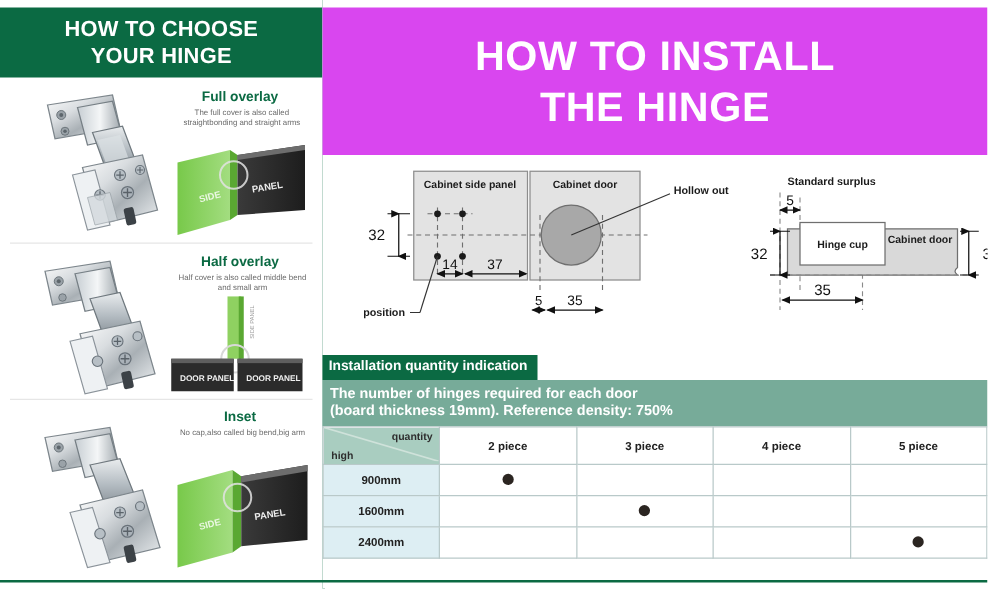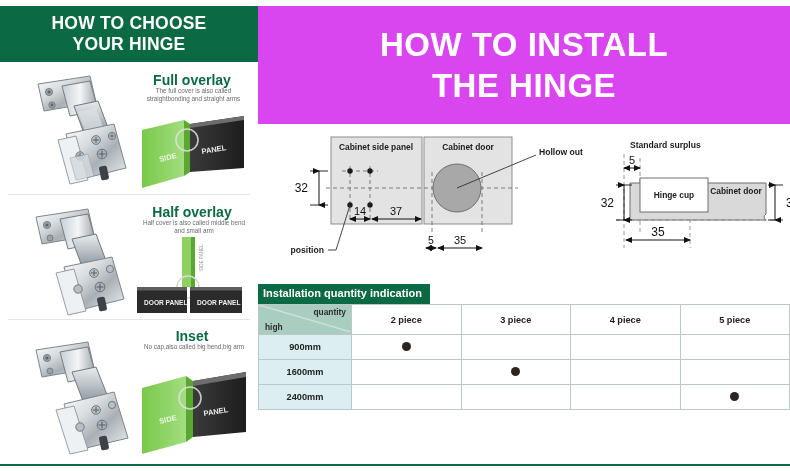--- a/index.html
+++ b/index.html
@@ -28,21 +28,21 @@
   }
 
   .hinge-section{
     position:absolute;left:0;width:258px;
   }
   .sec-divider{
     position:absolute;left:8px;width:242px;height:1px;background:#e6e6e6;
   }
   .sec-title{
     position:absolute;
-    color:#0b6a43;font-weight:bold;font-size:14px;text-align:center;
+    color:#0b6a43;font-weight:bold;font-size:11px;text-align:center;
   }
   .sec-sub{
     position:absolute;
     color:#6a6a6a;font-size:6.3px;line-height:8px;text-align:center;
   }
 
   
   .hinge-art{position:absolute;}
   .hinge-art svg{display:block;}
 
@@ -387,20 +387,24 @@
         <line x1="482" y1="92" x2="497" y2="92" stroke="#111" stroke-width=".9"></line>
         <text x="500" y="79" font-family="Liberation Sans, sans-serif" font-size="12" fill="#111">32</text>
 
         <line x1="340" y1="112" x2="404" y2="112" stroke="#111" stroke-width="1" marker-start="url(#arL)" marker-end="url(#ar)"></line>
         <text x="372" y="108" text-anchor="middle" font-family="Liberation Sans, sans-serif" font-size="12" fill="#111">35</text>
       </svg>
     </div>
 
     <div id="table-wrap">
       <div><span id="tbl-badge">Installation quantity indication</span></div>
+      <div id="tbl-subtitle">
+        <div>The number of hinges required for each door</div>
+        <div>(board thickness 19mm). Reference density: 750%</div>
+      </div>
 
       <table class="qty">
         <thead>
           <tr>
             <th class="corner">
               <svg class="diag" width="92" height="27" viewBox="0 0 92 27" preserveAspectRatio="none">
                 <line x1="0" y1="0" x2="92" y2="27" stroke="#cfe2da" stroke-width="1.4"></line>
               </svg>
               <span class="q">quantity</span>
               <span class="h">high</span>

